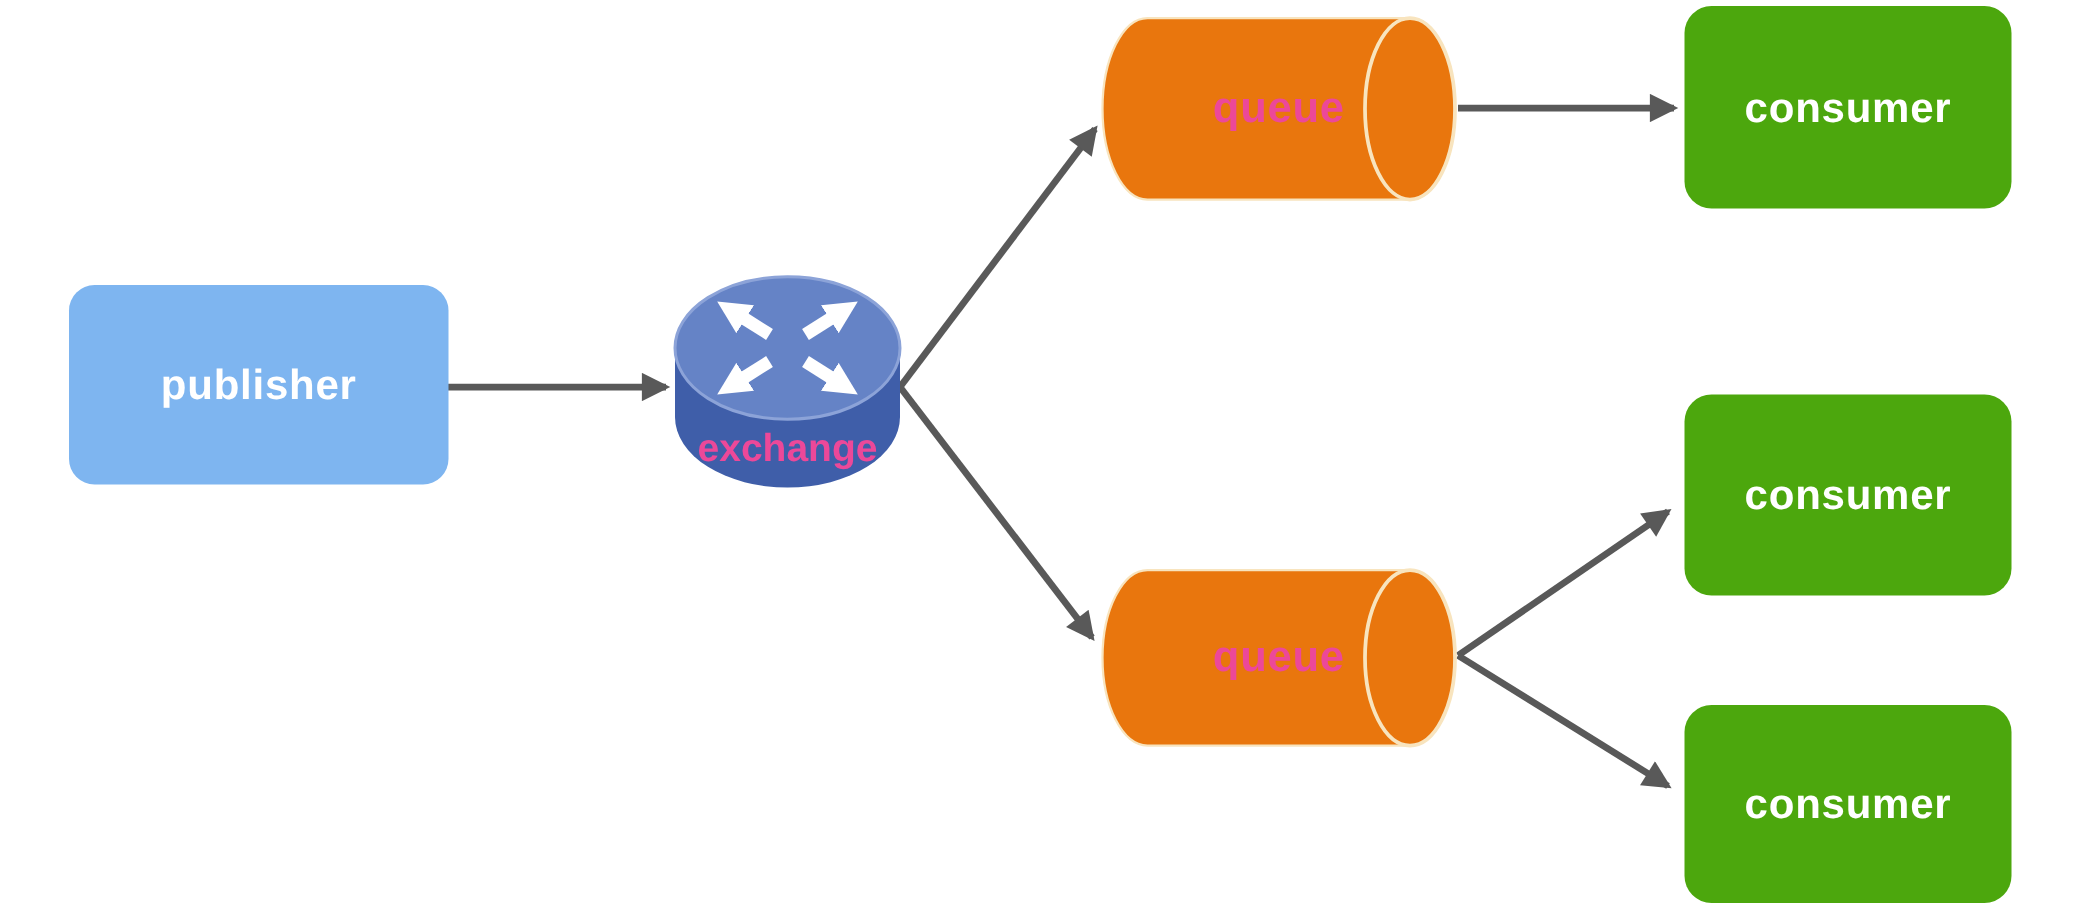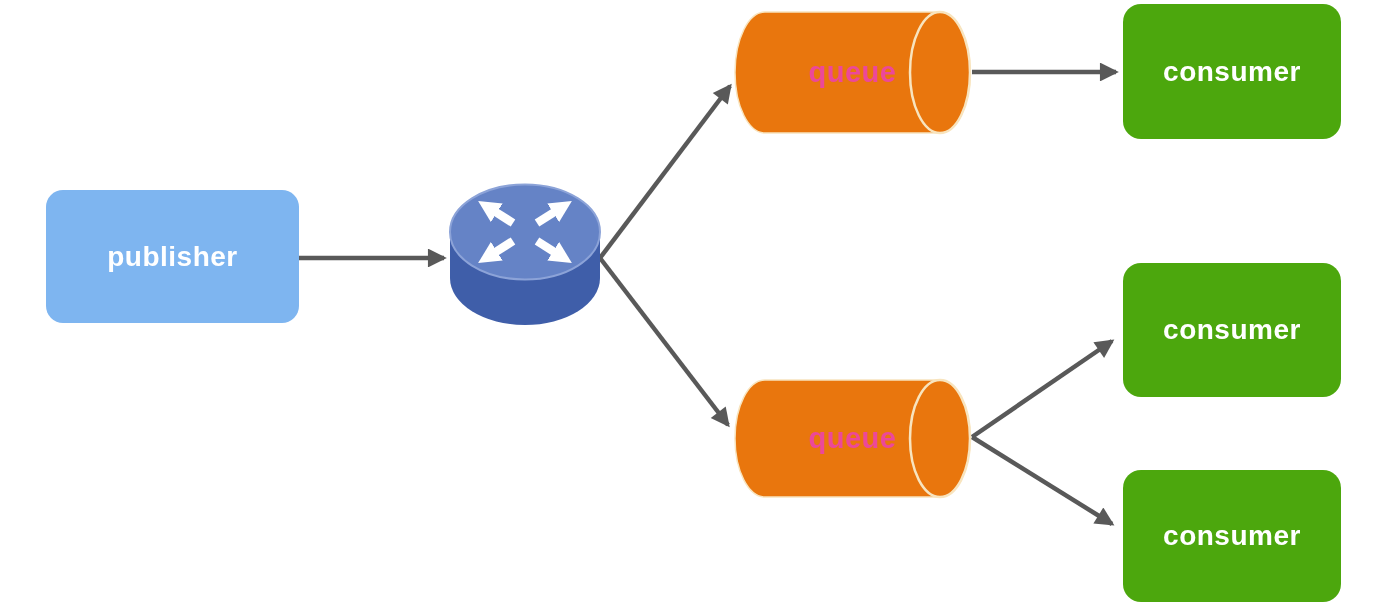--- a/index.html
+++ b/index.html
@@ -94,14 +94,15 @@
   </div>
   <div class="box consumer-box consumer-2">
     <span>consumer</span>
   </div>
   <div class="box consumer-box consumer-3">
     <span>consumer</span>
   </div>
 
   <div class="node-label queue-label-1">queue</div>
   <div class="node-label queue-label-2">queue</div>
+  <div class="node-label exchange-label">exchange</div>
 
 </div>
 
 </body></html>

